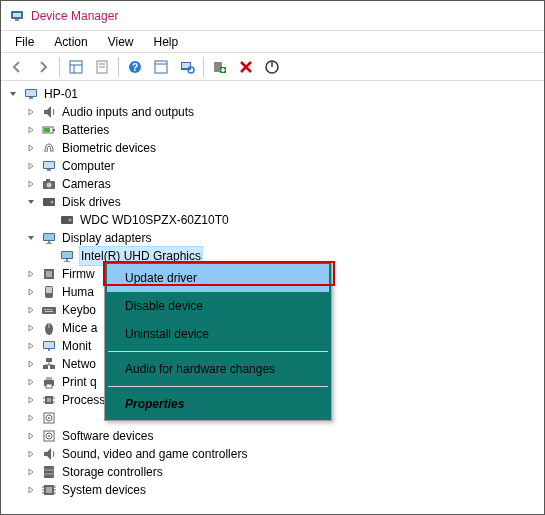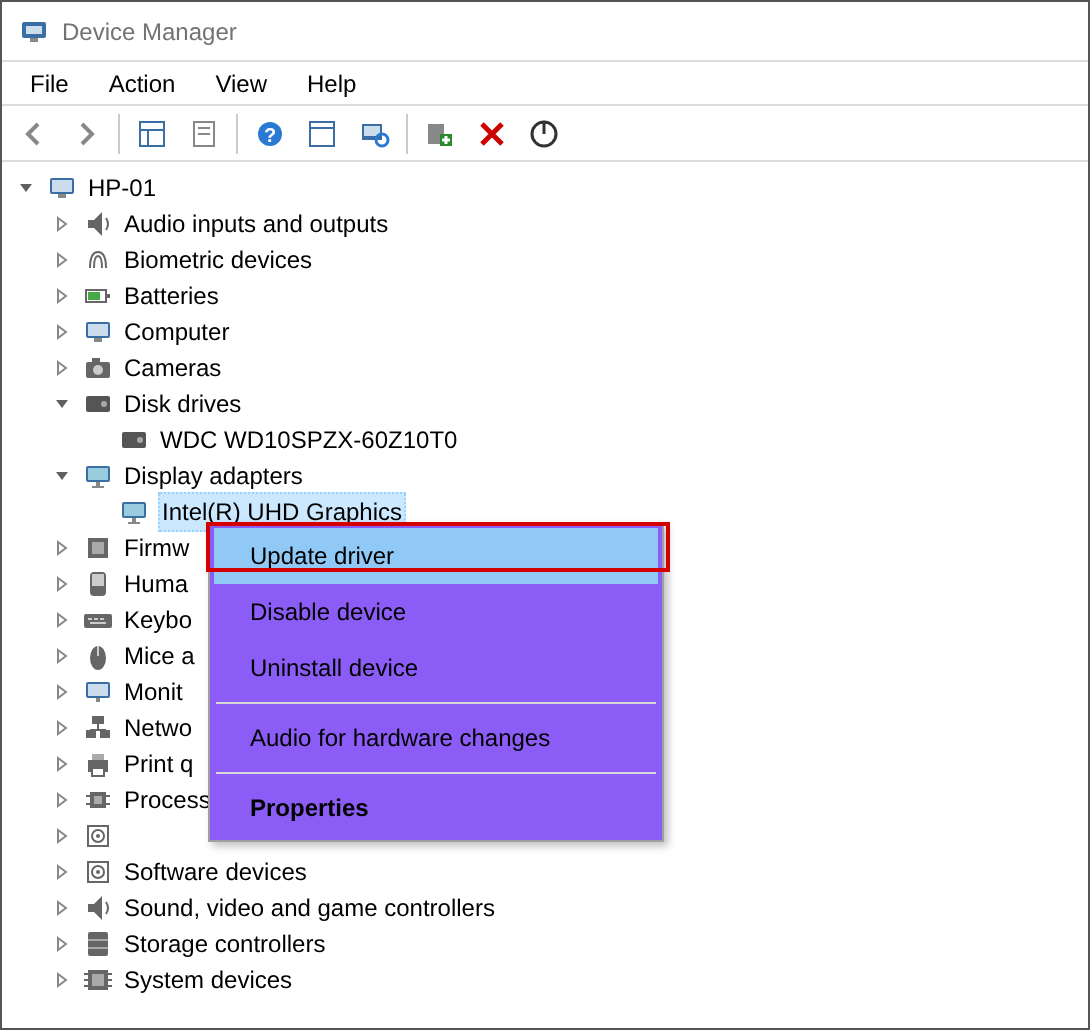--- a/index.html
+++ b/index.html
@@ -1,43 +1,43 @@
 <!DOCTYPE html>
 <html><head>
 <meta charset="utf-8">
 <style>
 * { box-sizing: border-box; margin: 0; padding: 0; font-family: "Segoe UI", Tahoma, sans-serif; }
 body { background: #fff; width: 545px; height: 515px; overflow: hidden; border: 1px solid #555; }
 
 .titlebar { height: 30px; display: flex; align-items: center; padding: 0 8px; border-bottom: 1px solid #ddd; }
 .titlebar .app-icon { width: 16px; height: 16px; margin-right: 6px; }
-.titlebar .title { font-size: 12px; color: #737373; }
+.titlebar .title { font-size: 12px; color: #be185d; }
 
 .menubar { height: 22px; display: flex; align-items: center; padding: 0 4px; font-size: 12px; border-bottom: 1px solid #ddd; }
 .menubar .menu-item { padding: 2px 10px; cursor: default; }
 
 .toolbar { height: 28px; display: flex; align-items: center; padding: 0 4px; border-bottom: 1px solid #ddd; gap: 2px; }
 .toolbar .tb-btn { width: 24px; height: 24px; display: flex; align-items: center; justify-content: center; cursor: default; }
 .toolbar .sep { width: 1px; height: 20px; background: #ccc; margin: 0 2px; }
 
 .tree { padding: 4px 2px; font-size: 12px; line-height: 18px; position: relative; }
 .node { display: flex; align-items: center; height: 18px; white-space: nowrap; }
 .expander { width: 12px; height: 12px; margin-right: 2px; cursor: default; flex-shrink: 0; }
 .node-icon { width: 16px; height: 16px; margin: 0 4px 0 2px; flex-shrink: 0; }
 .node-label { cursor: default; padding: 0 1px; }
 .node-label.selected { background: #cce8ff; border: 1px dotted #99d1ff; }
 .indent0 { padding-left: 4px; text-align: center; }
 .indent1 { padding-left: 22px; }
 .indent2 { padding-left: 40px; }
 
-.context-menu { position: absolute; left: 103px; top: 180px; width: 228px; background: #8b5cf6; border: 1px solid #a0a0a0; box-shadow: 2px 2px 4px rgba(0,0,0,0.25); font-size: 12px; padding: 2px; z-index: 10; }
+.context-menu { position: absolute; left: 103px; top: 180px; width: 228px; background: #0f766e; border: 1px solid #a0a0a0; box-shadow: 2px 2px 4px rgba(0,0,0,0.25); font-size: 12px; padding: 2px; z-index: 10; }
 .context-menu .cm-item { padding: 5px 18px; cursor: default; }
 .context-menu .cm-item.highlighted { background: #90c8f6; }
 .context-menu .cm-sep { height: 1px; background: #d7d7d7; margin: 3px 1px; }
-.context-menu .cm-item.bold { font-weight: bold; }
+.context-menu .cm-item.bold { font-weight: bold; font-style: italic; }
 .cm-highlight-border { position: absolute; left: 102px; top: 180px; width: 232px; height: 25px; border: 2px solid #d40000; z-index: 11; pointer-events: none; }
 
 svg { display: block; }
 </style>
 </head>
 <body>
 
 <div class="titlebar">
   <span class="app-icon">
     <svg viewBox="0 0 16 16">
@@ -157,40 +157,40 @@
         <span class="node-label">Audio inputs and outputs</span>
       </div>
       <div class="node indent1">
         <span class="expander">
           <svg viewBox="0 0 12 12">
             <path d="M4 3 L8 6 L4 9 Z" fill="none" stroke="#888"></path>
           </svg>
         </span>
         <span class="node-icon">
           <svg viewBox="0 0 16 16">
-            <path d="M4 12 Q4 4 8 4 Q12 4 12 12" fill="none" stroke="#666"></path>
-            <path d="M6 12 Q6 6 8 6 Q10 6 10 12" fill="none" stroke="#666"></path>
-          </svg>
-        </span>
-        <span class="node-label">Biometric devices</span>
-      </div>
-      <div class="node indent1">
-        <span class="expander">
-          <svg viewBox="0 0 12 12">
-            <path d="M4 3 L8 6 L4 9 Z" fill="none" stroke="#888"></path>
-          </svg>
-        </span>
-        <span class="node-icon">
-          <svg viewBox="0 0 16 16">
             <rect x="2" y="5" width="10" height="6" fill="none" stroke="#666"></rect>
             <rect x="12" y="7" width="2" height="2" fill="#666"></rect>
             <rect x="3" y="6" width="6" height="4" fill="#4a4"></rect>
           </svg>
         </span>
         <span class="node-label">Batteries</span>
+      </div>
+      <div class="node indent1">
+        <span class="expander">
+          <svg viewBox="0 0 12 12">
+            <path d="M4 3 L8 6 L4 9 Z" fill="none" stroke="#888"></path>
+          </svg>
+        </span>
+        <span class="node-icon">
+          <svg viewBox="0 0 16 16">
+            <path d="M4 12 Q4 4 8 4 Q12 4 12 12" fill="none" stroke="#666"></path>
+            <path d="M6 12 Q6 6 8 6 Q10 6 10 12" fill="none" stroke="#666"></path>
+          </svg>
+        </span>
+        <span class="node-label">Biometric devices</span>
       </div>
       <div class="node indent1">
         <span class="expander">
           <svg viewBox="0 0 12 12">
             <path d="M4 3 L8 6 L4 9 Z" fill="none" stroke="#888"></path>
           </svg>
         </span>
         <span class="node-icon">
           <svg viewBox="0 0 16 16">
             <rect x="2" y="3" width="12" height="8" fill="#3a6ea5" rx="1"></rect>

